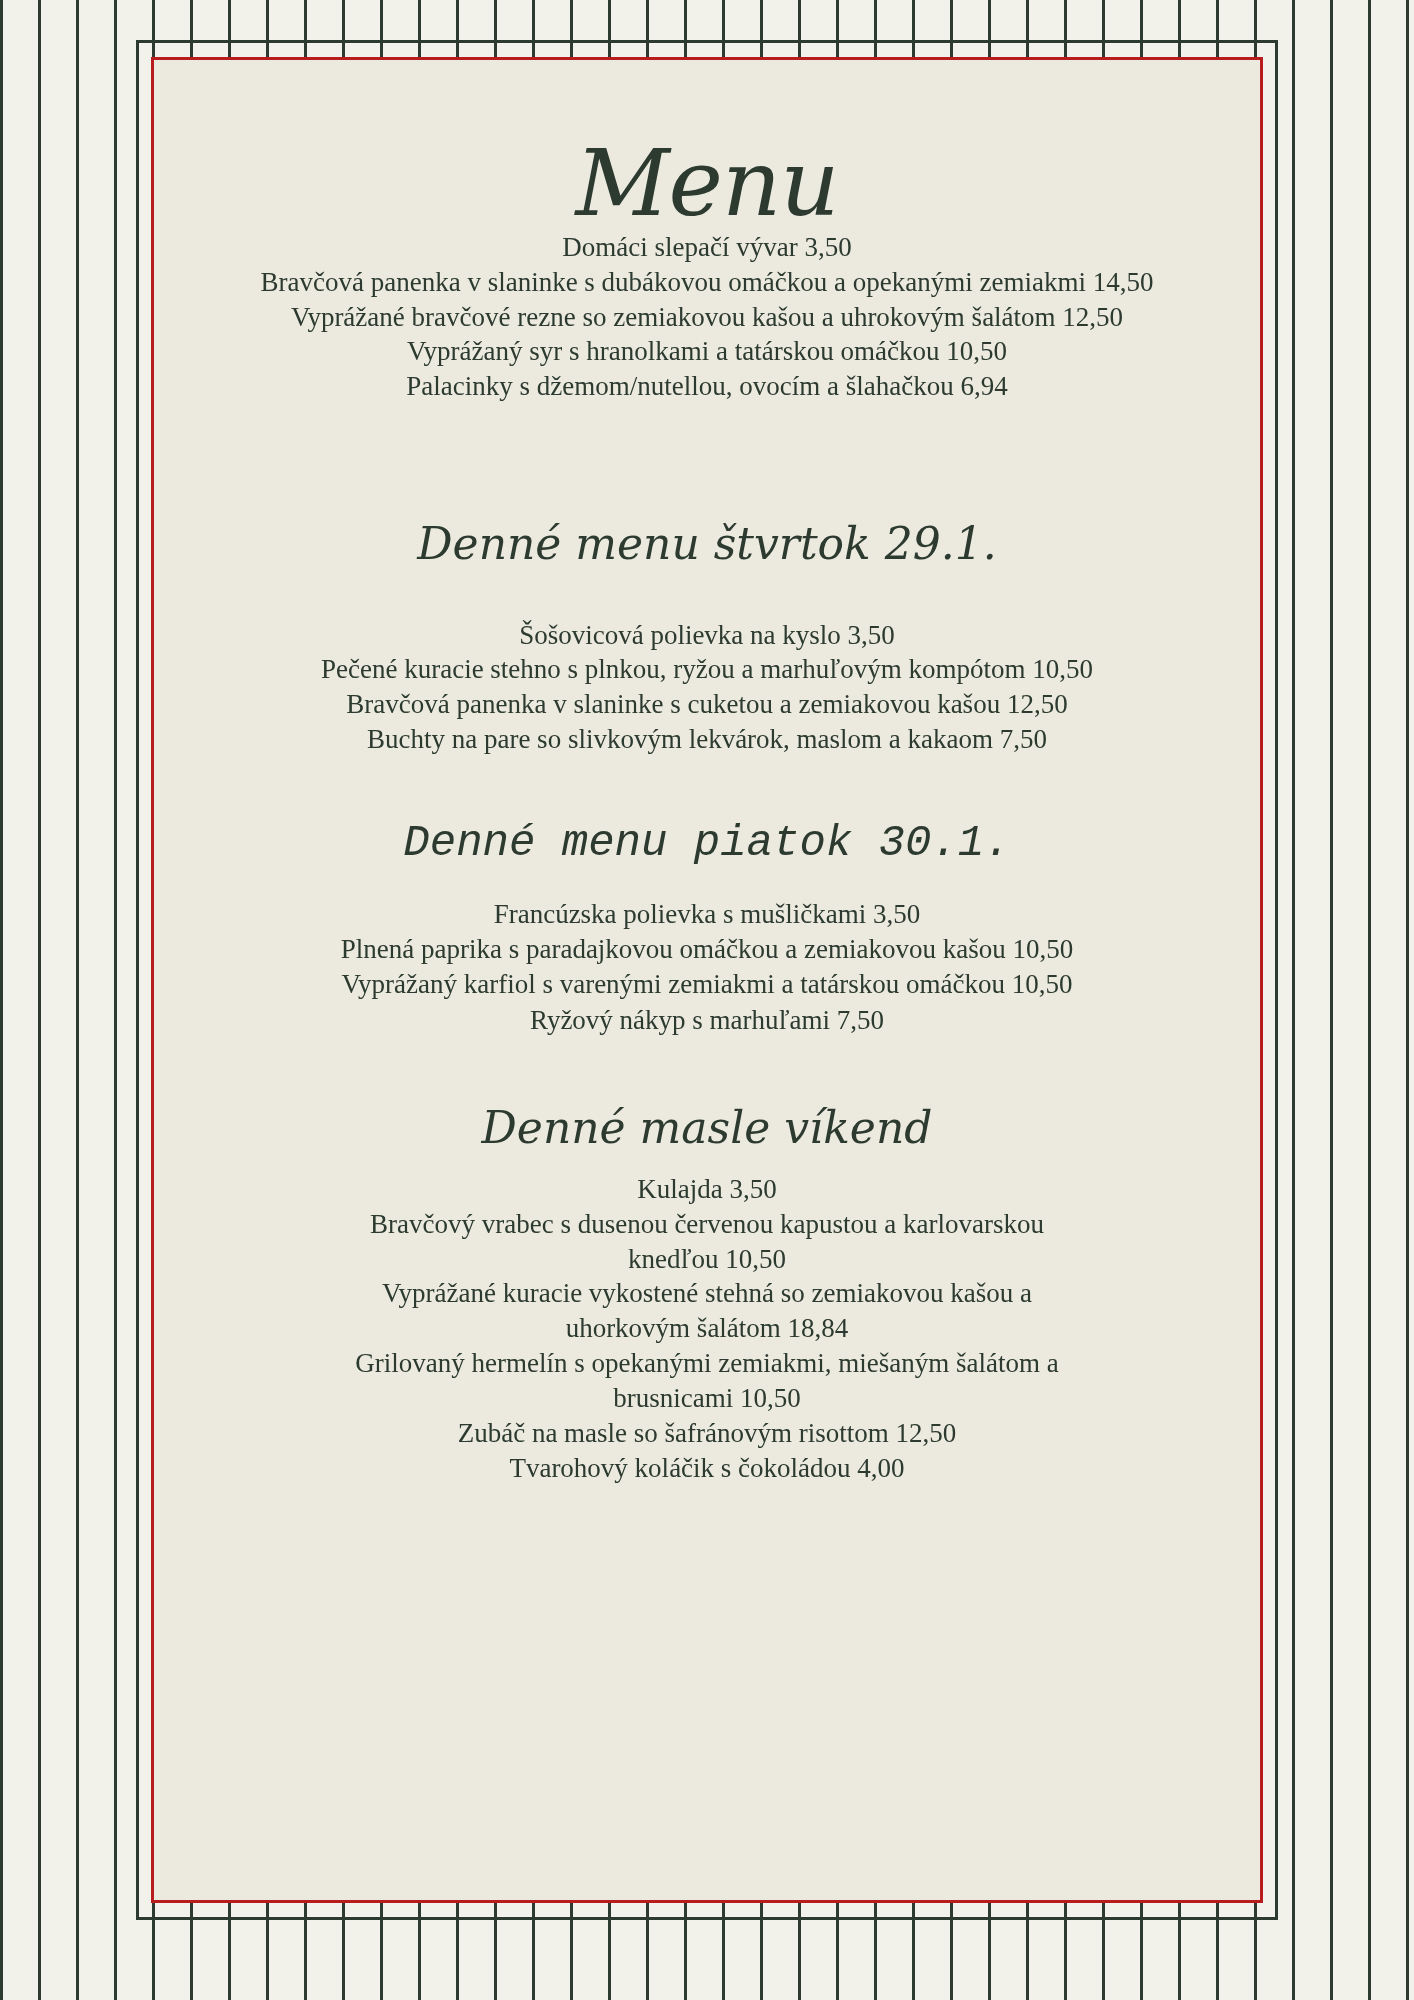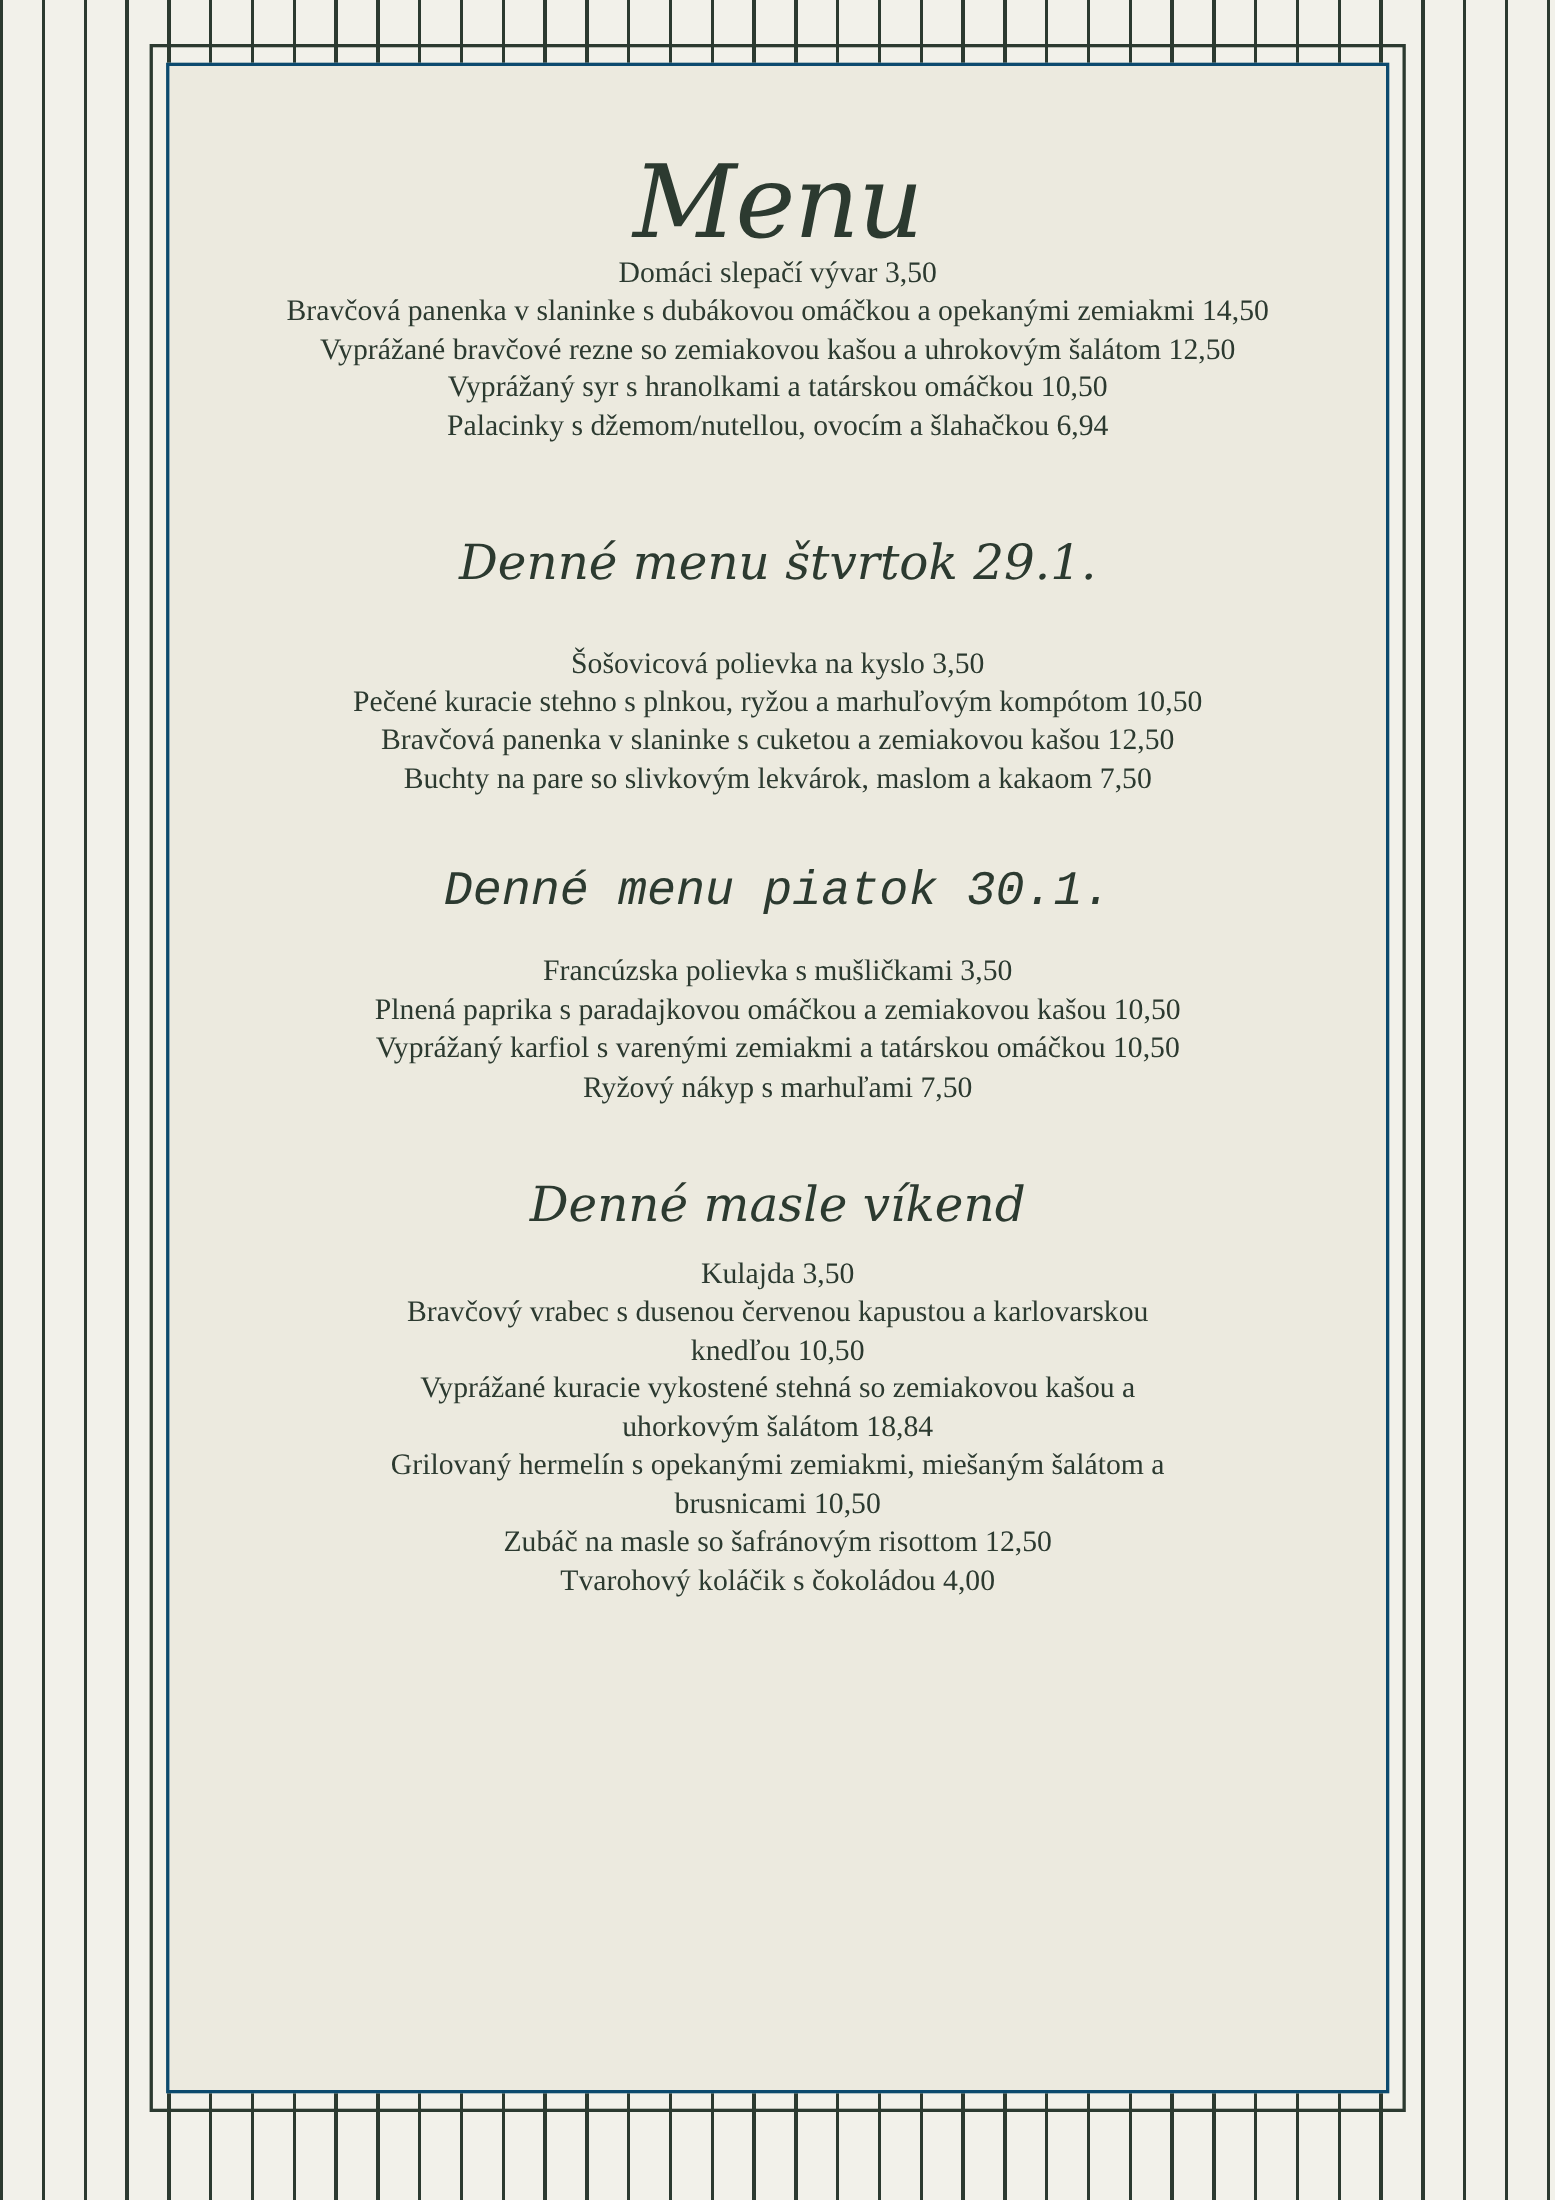--- a/index.html
+++ b/index.html
@@ -41,21 +41,21 @@
   }
 
   
   .panel {
     position: absolute;
     left: 151px;
     top: 57px;
     width: 1112px;
     height: 1846px;
     background: #eceadf;
-    border: 3px solid #0c4a6e;
+    border: 3px solid #b91c1c;
     box-sizing: border-box;
     overflow: hidden;
   }
 
   .content {
     position: absolute;
     left: 0;
     top: 0;
     width: 100%;
     height: 100%;
@@ -91,21 +91,21 @@
   }
 
   .section-heading {
     font-family: "DejaVu Serif", serif;
     font-style: italic;
     font-size: 44px;
     line-height: 1.1;
     color: #2c3a30;
   }
 
-  .sec-1 .section-heading { margin-top: 84px; }
+  .sec-1 .section-heading { margin-top: 116px; }
   .sec-1 .item-list { margin-top: 49px; }
 
   .sec-2 .section-heading { margin-top: 62px; font-family: Liberation Mono, monospace; }
   .sec-2 .item-list { margin-top: 30px; }
   .sec-2 .item-list { line-height: 1.30; }
 
   .sec-3 .section-heading { margin-top: 66px; }
   .sec-3 .item-list { margin-top: 20px; }
 
   .narrow { padding: 0 120px; }

